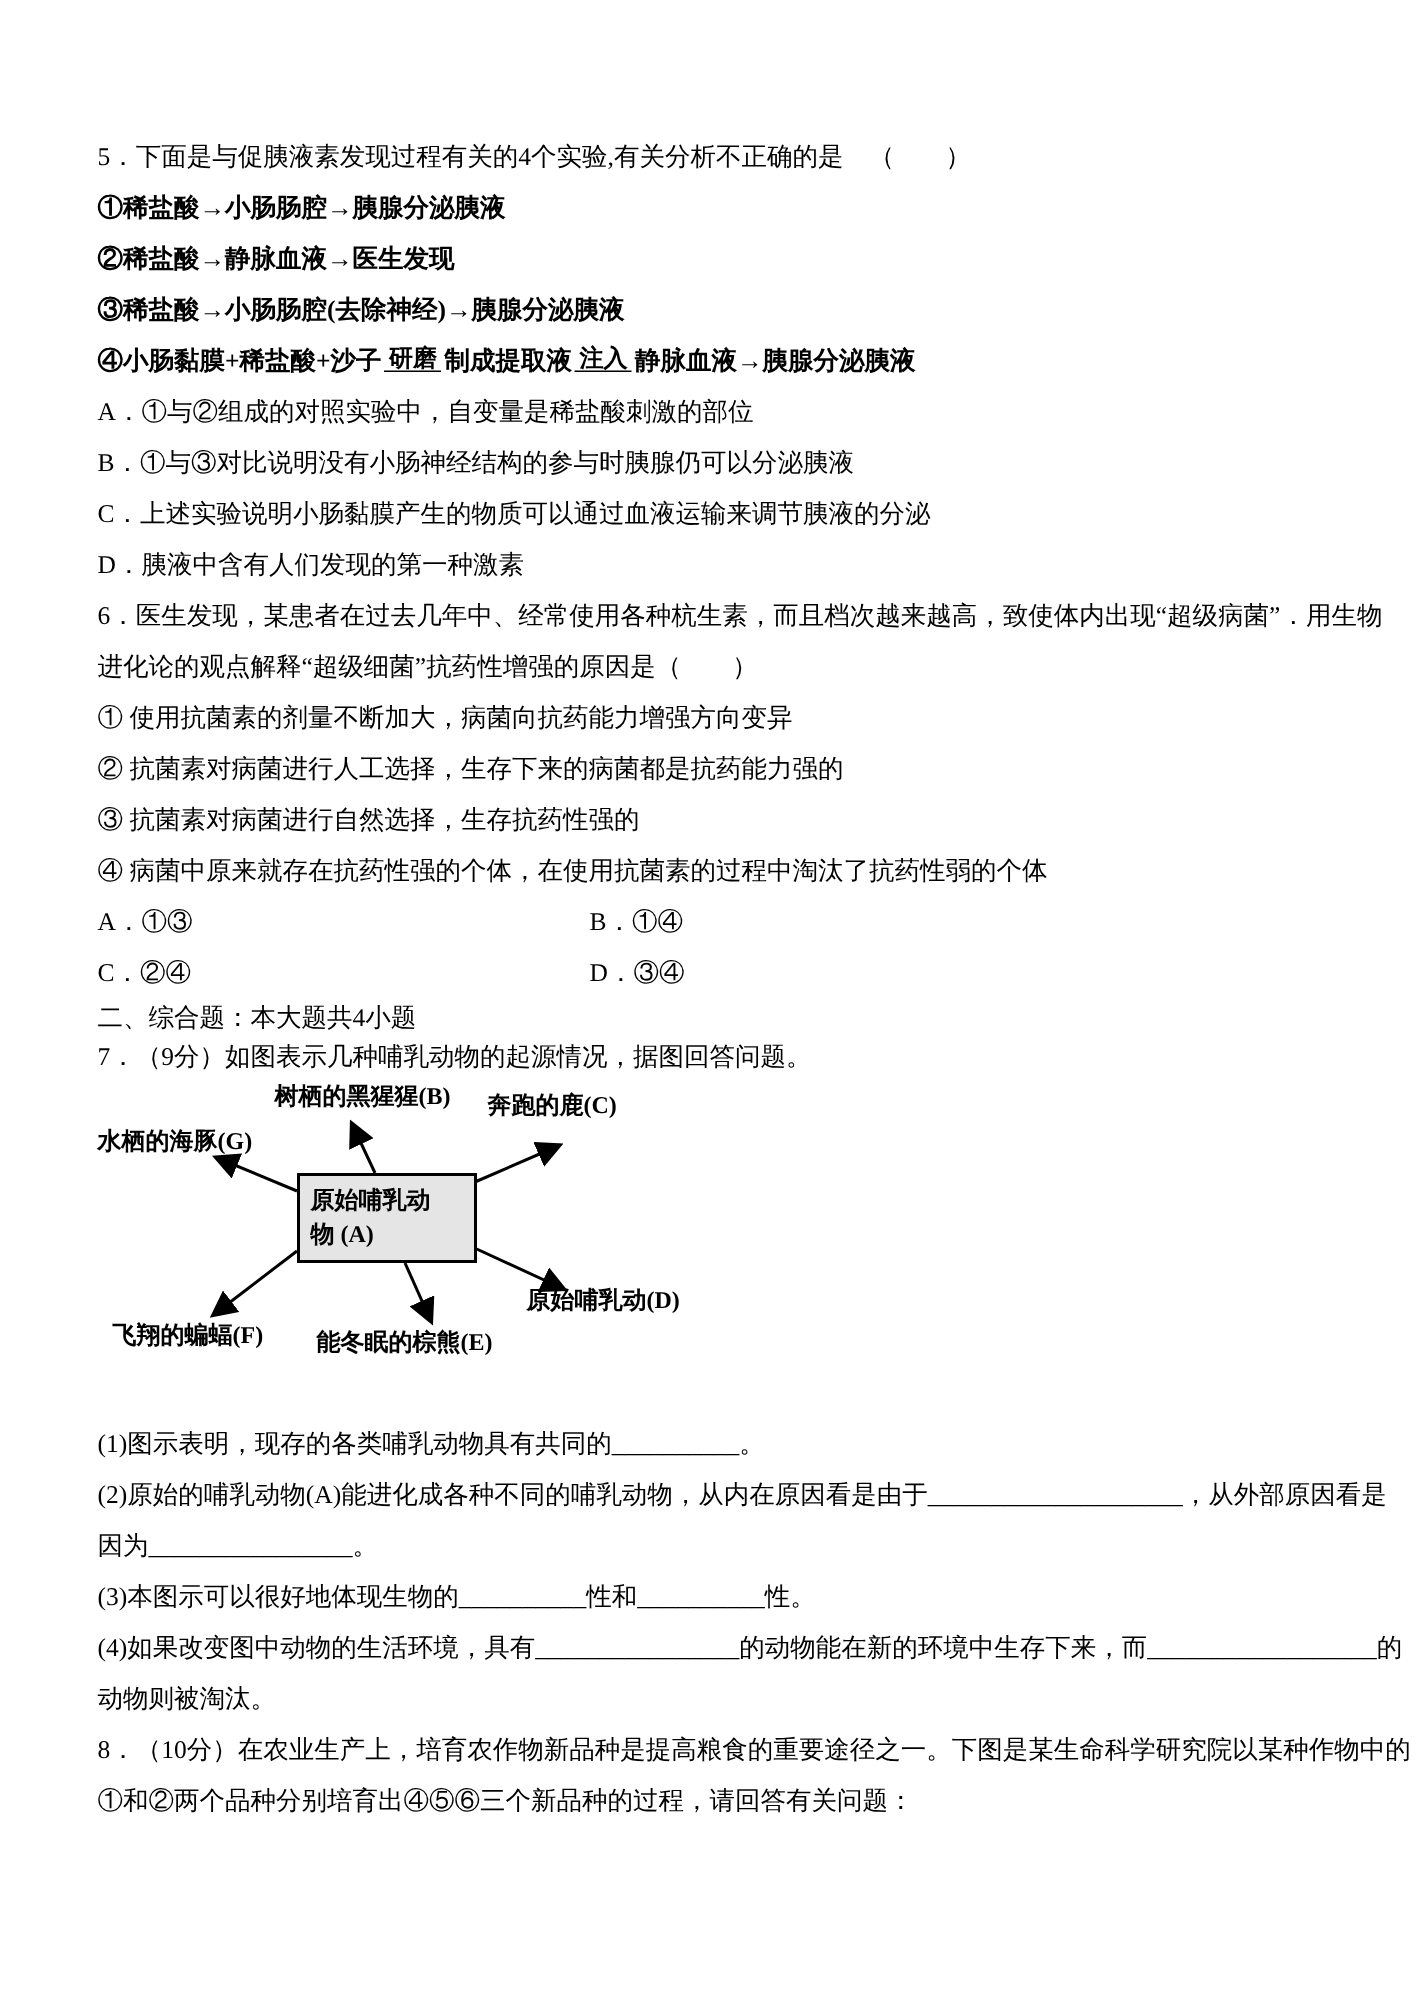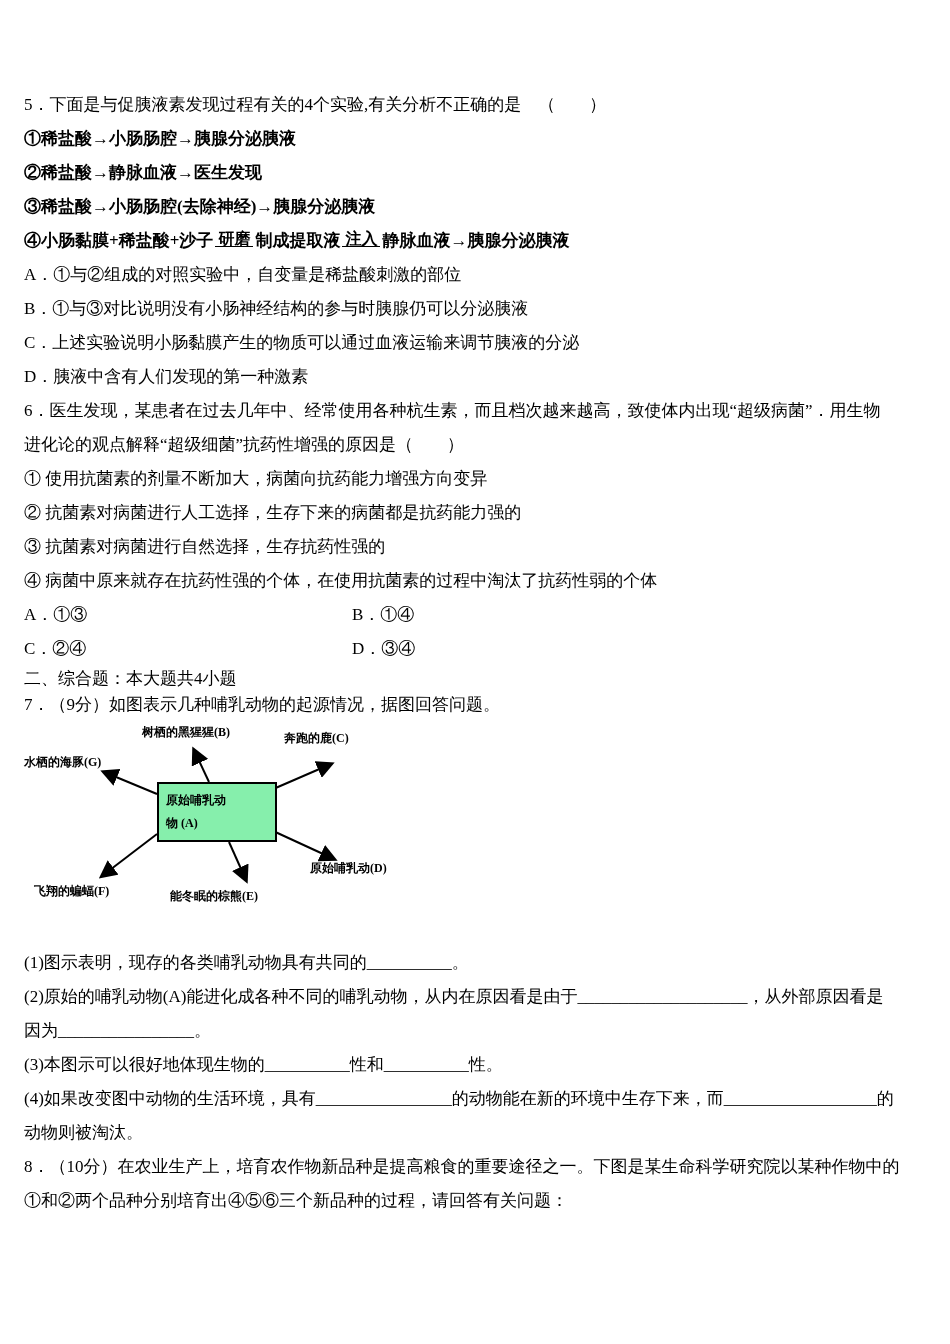--- a/index.html
+++ b/index.html
@@ -8,21 +8,21 @@
     background: #ffffff;
     color: #000000;
   }
   body {
     width: 950px;
     height: 1344px;
     font-family: "Liberation Serif", "DejaVu Serif", serif;
     overflow: hidden;
   }
   .page {
-    padding: 88px 47px 30px 24px;
+    padding: 88px 47px 30px 65px;
     font-size: 17px;
   }
   .line {
     height: 34px;
     line-height: 34px;
     white-space: nowrap;
   }
   .exp {
     font-weight: 600;
   }
@@ -45,42 +45,42 @@
     vertical-align: 2px;
     font-weight: 600;
   }
   
   .diagram {
     position: relative;
     width: 440px;
     height: 208px;
     margin: 6px 0 14px 0;
     font-weight: bold;
-    font-size: 12px;
+    font-size: 16px;
   }
   .diagram svg.arrows {
     position: absolute;
     left: 0; top: 0;
     width: 440px; height: 208px;
   }
   .dlabel {
     position: absolute;
     white-space: nowrap;
     line-height: 20px;
   }
   .dbox {
     position: absolute;
     left: 133px;
     top: 58px;
     width: 102px;
     border: 2px solid #000;
     padding: 5px 7px;
     text-align: left;
     line-height: 23px;
-    background: #86efac;
+    background: #e5e5e5;
   }
   .lab-b { left: 118px; top: -2px; }
   .lab-c { left: 260px; top: 4px; }
   .lab-g { left: 0px;   top: 28px; }
   .lab-d { left: 286px; top: 134px; }
   .lab-e { left: 146px; top: 162px; }
   .lab-f { left: 10px;  top: 157px; }
 </style>
 </head>
 <body>

